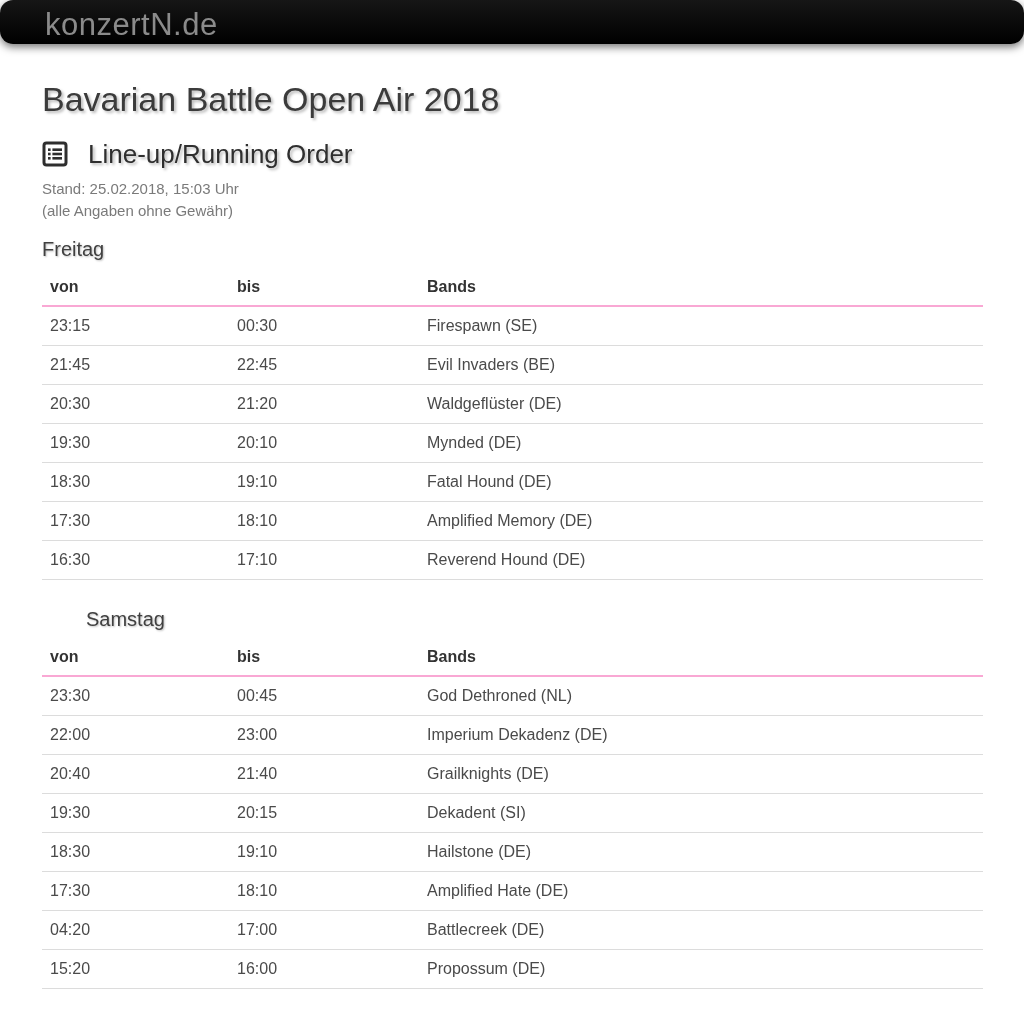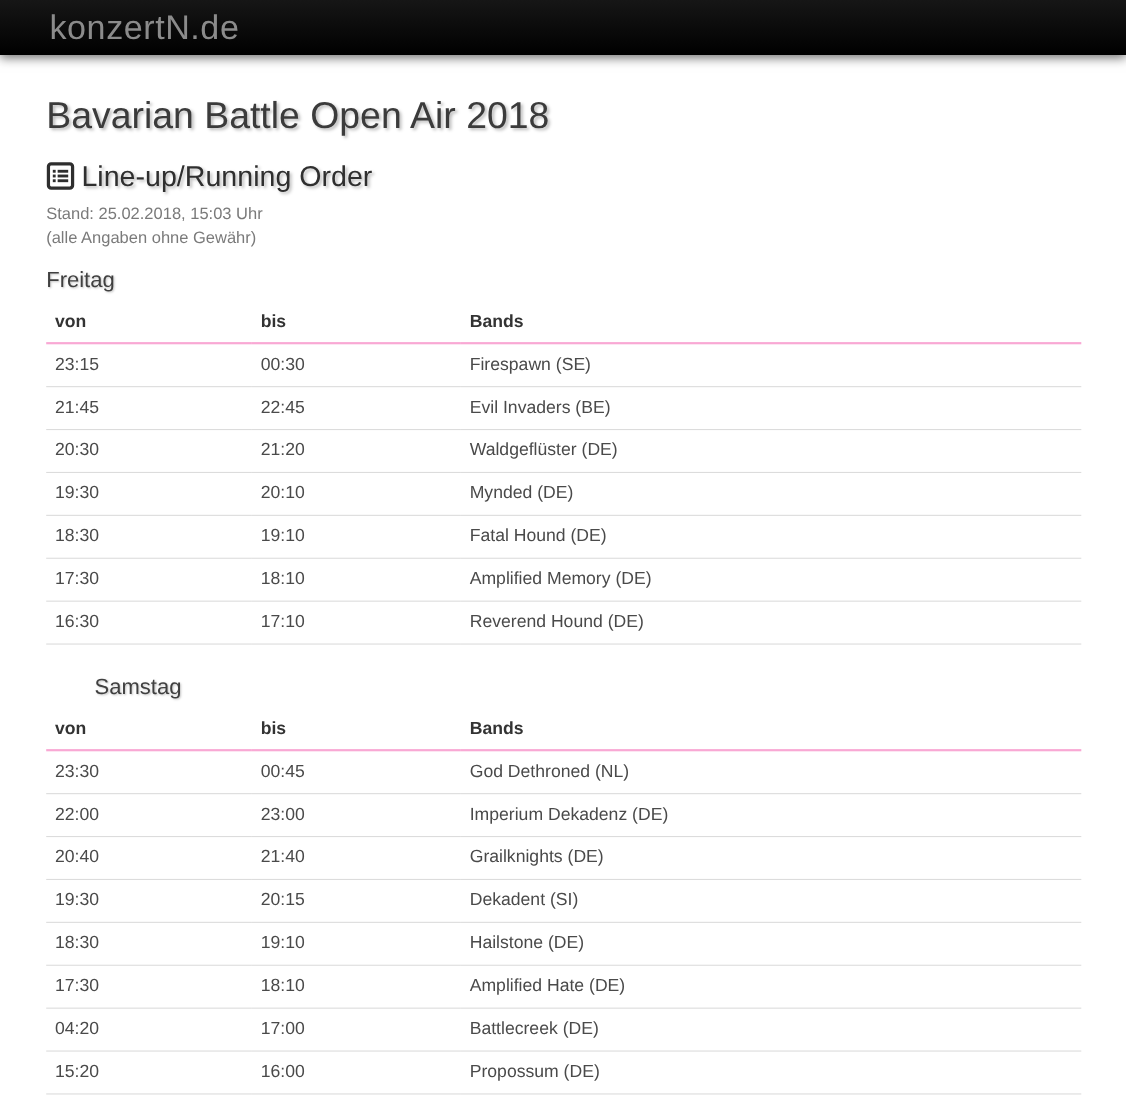--- a/index.html
+++ b/index.html
@@ -7,25 +7,26 @@
     margin: 0;
     padding: 0;
     background: #ffffff;
     width: 1024px;
     font-family: "Liberation Sans", "DejaVu Sans", sans-serif;
   }
   body { height: 1015px; overflow: hidden; }
 
   
   .topbar {
-    height: 50px;
+    height: 44px;
     background: linear-gradient(#161616, #000000);
     box-shadow: 0 3px 9px rgba(0,0,0,0.55);
     position: relative;
     z-index: 2;
+    border-radius: 13px;
   }
   .brand {
     color: #8b8b8b;
     font-size: 31px;
     line-height: 50px;
     padding-left: 45px;
     letter-spacing: 0.5px;
     cursor: pointer;
   }
 
@@ -41,21 +42,21 @@
   }
 
   h2.section-heading {
     font-size: 26px;
     font-weight: normal;
     color: #2f2f2f;
     margin: 20px 0 0 0;
     line-height: 30px;
     display: flex;
     align-items: center;
-    gap: 6px;
+    gap: 20px;
     text-shadow: 2px 2px 3px rgba(0,0,0,0.28);
   }
   .icon-list { display: inline-block; width: 26px; height: 26px; flex: 0 0 auto; }
   .icon-list svg { width: 26px; height: 26px; display: block; }
 
   p.meta {
     margin: 9px 0 0 0;
     font-size: 15px;
     line-height: 22px;
     color: #7a7a7a;

